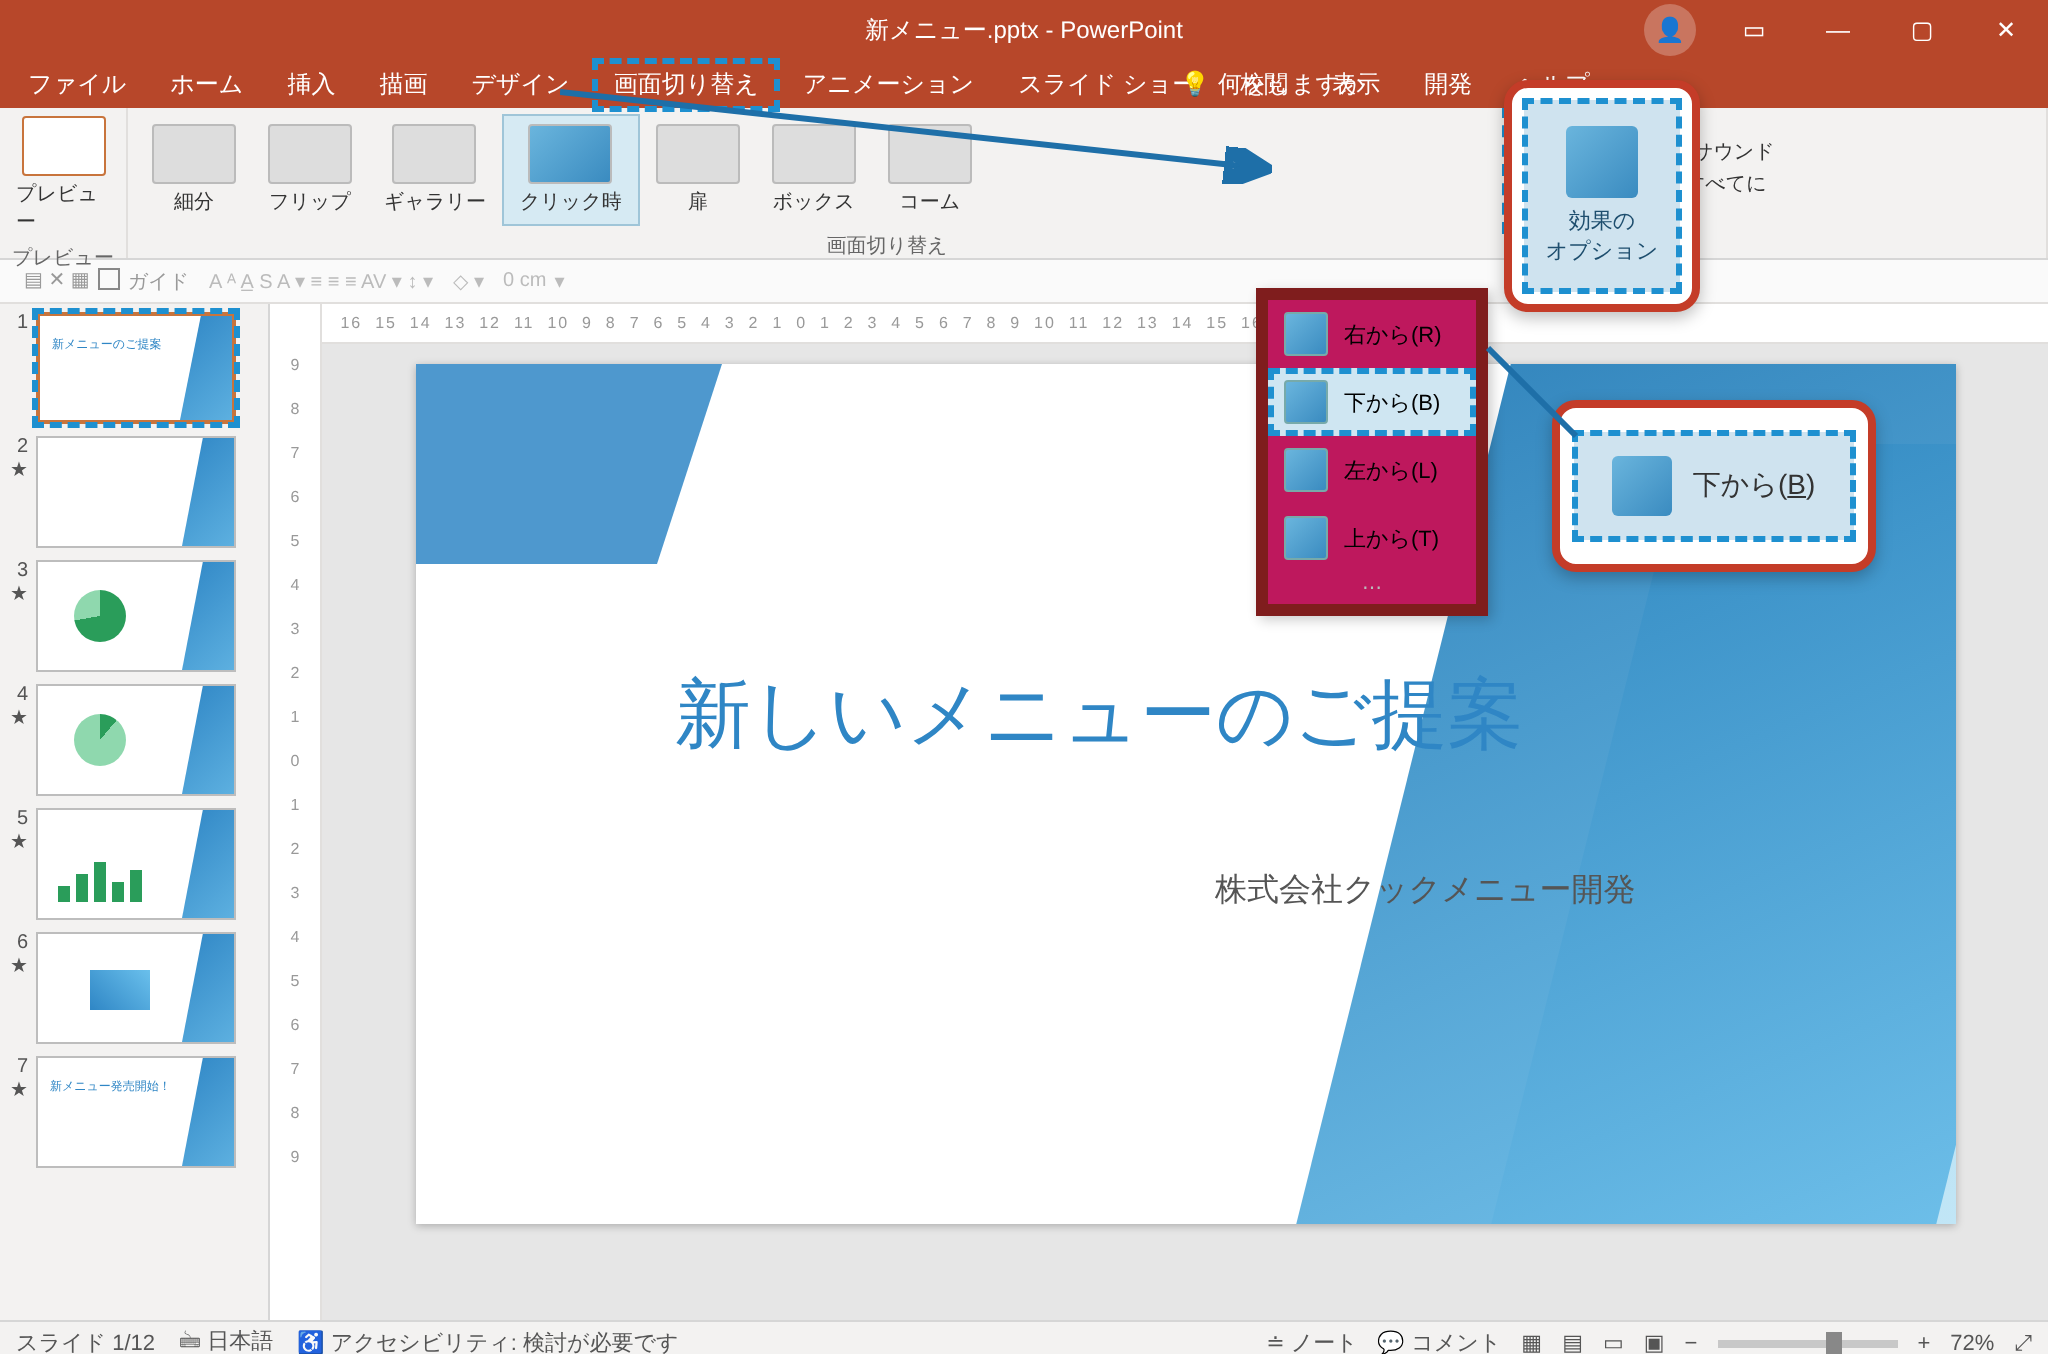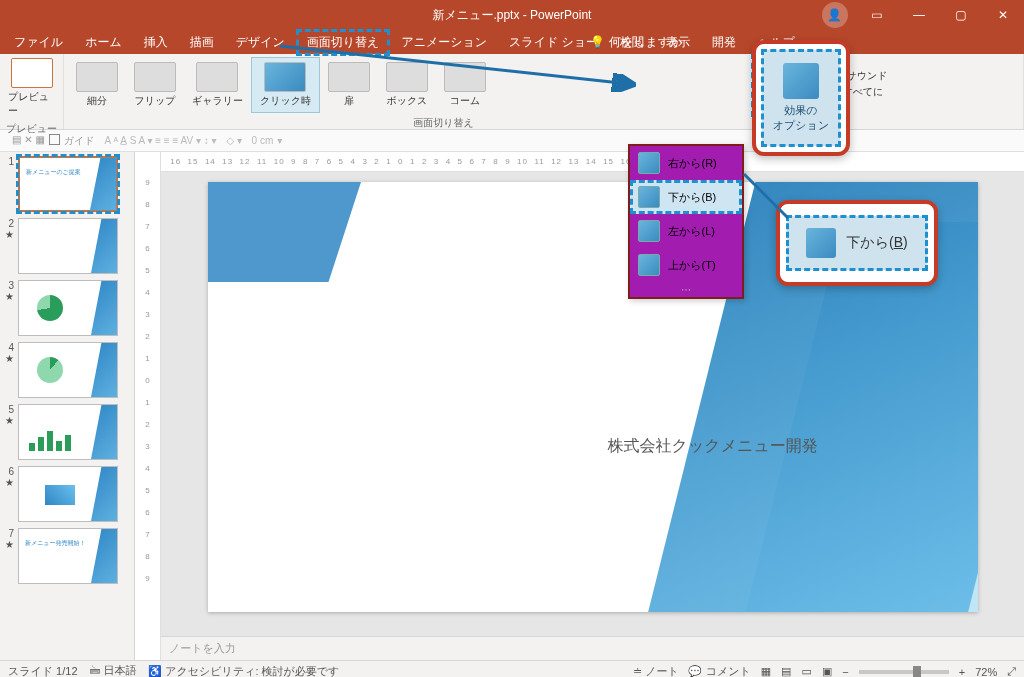--- a/index.html
+++ b/index.html
@@ -58,21 +58,21 @@
 
 .notes { height:24px; background:#f3f2f1; border-top:1px solid #d6d6d6; font-size:11px; color:#999; padding:4px 8px; }
 
 
 .status { height:22px; background:#f3f2f1; border-top:1px solid #d6d6d6; font-size:11px; color:#555; display:flex; align-items:center; padding:0 8px; gap:12px; }
 .status .right { margin-left:auto; display:flex; align-items:center; gap:10px; }
 .zoomslider { width:90px; height:4px; background:#c8c8c8; position:relative; }
 .zoomslider .knob{ width:8px; height:12px; background:#888; position:absolute; top:-4px; left:54px; }
 
 
-.dropdown { position:absolute; left:628px; top:144px; width:116px; background:#a21caf; border:2px solid #7f1d1d; box-shadow:2px 2px 6px rgba(0,0,0,.2); font-size:11px; }
+.dropdown { position:absolute; left:628px; top:144px; width:116px; background:#be185d; border:6px solid #7f1d1d; box-shadow:2px 2px 6px rgba(0,0,0,.2); font-size:11px; }
 .dropdown .item { display:flex; align-items:center; gap:8px; padding:6px 8px; }
 .dropdown .item .cube { width:22px; height:22px; background:linear-gradient(135deg,#6ab5dd,#3a8bc0); border:1px solid #7aa; border-radius:2px; }
 .dropdown .item.hl { background:#cfe6f2; outline:3px dashed #1e90d0; outline-offset:-3px; }
 
 
 .callout1 { position:absolute; left:752px; top:40px; width:98px; height:116px; background:#fff; border:4px solid #c43c28; border-radius:12px; box-shadow:0 3px 8px rgba(0,0,0,.25); display:flex; align-items:center; justify-content:center; }
 .callout1 .inner { width:78px; height:96px; outline:3px dashed #1e90d0; outline-offset:-2px; display:flex; flex-direction:column; align-items:center; justify-content:center; background:#cfe3ef; gap:4px; font-size:11px; color:#1e4e6e; }
 .callout1 .inner .bigcube { width:36px; height:36px; background:linear-gradient(135deg,#6ab5dd,#3a8bc0); border-radius:3px; }
 .callout2 { position:absolute; left:776px; top:200px; width:162px; height:86px; background:#fff; border:4px solid #c43c28; border-radius:12px; box-shadow:0 3px 8px rgba(0,0,0,.25); display:flex; align-items:center; justify-content:center; }
 .callout2 .inner { width:140px; height:54px; outline:3px dashed #1e90d0; outline-offset:-2px; background:#cfe3ef; display:flex; align-items:center; justify-content:center; gap:10px; font-size:14px; color:#333; }
@@ -262,26 +262,26 @@
       <div>9</div>
   </div>
 
   <div class="editarea">
     <div class="hruler"> 16  15  14  13  12  11  10  9  8  7  6  5  4  3  2  1  0  1  2  3  4  5  6  7  8  9  10  11  12  13  14  15  16</div>
     <div class="canvas">
       <div class="slide">
         <div class="stripe"></div>
         <div class="shape2"></div>
         <div class="shape"></div>
+        <h1>新しいメニューのご提案</h1>
         <div class="sub">
           <div>株式会社クックメニュー開発</div>
         </div>
       </div>
     </div>
-    <div class="notes">ノートを入力</div>
   </div>
 </div>
 
 <div class="status">
   <span>スライド 1/12</span>
   <span>🖮 <span>日本語</span></span>
   <span>♿ <span>アクセシビリティ: 検討が必要です</span></span>
   <div class="right">
     <span>≐ <span>ノート</span></span>
     <span>💬 <span>コメント</span></span>

